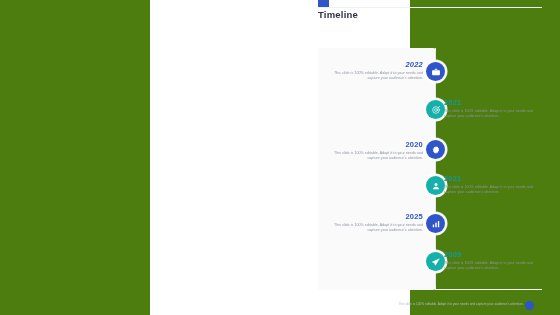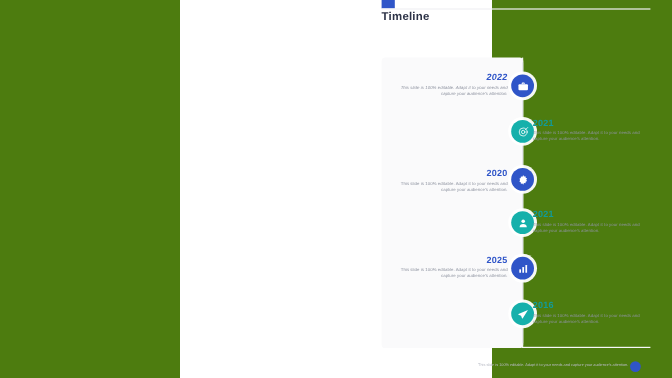--- a/index.html
+++ b/index.html
@@ -192,21 +192,21 @@
         </div>
         <div class="row">
           <div class="node teal" style="top: 252px;">
             <span>
               <svg width="10" height="10" viewBox="0 0 24 24">
                 <path d="M21.5 3.2 2.6 11.1c-.7.3-.7 1.3 0 1.6l5.1 1.9 1.9 5.1c.3.7 1.3.7 1.6 0z"></path>
               </svg>
             </span>
           </div>
           <div class="entry right" style="top: 250px;">
-            <div class="year teal">2016</div>
+            <div class="year teal">2009</div>
             <div class="desc">This slide is 100% editable. Adapt it to your needs and capture your audience's attention.</div>
           </div>
         </div>
       </div>
 
     <div class="footer-note">This slide is 100% editable. Adapt it to your needs and capture your audience's attention.</div>
     <div class="footer-dot"></div>
   </div>
 </div>
 

